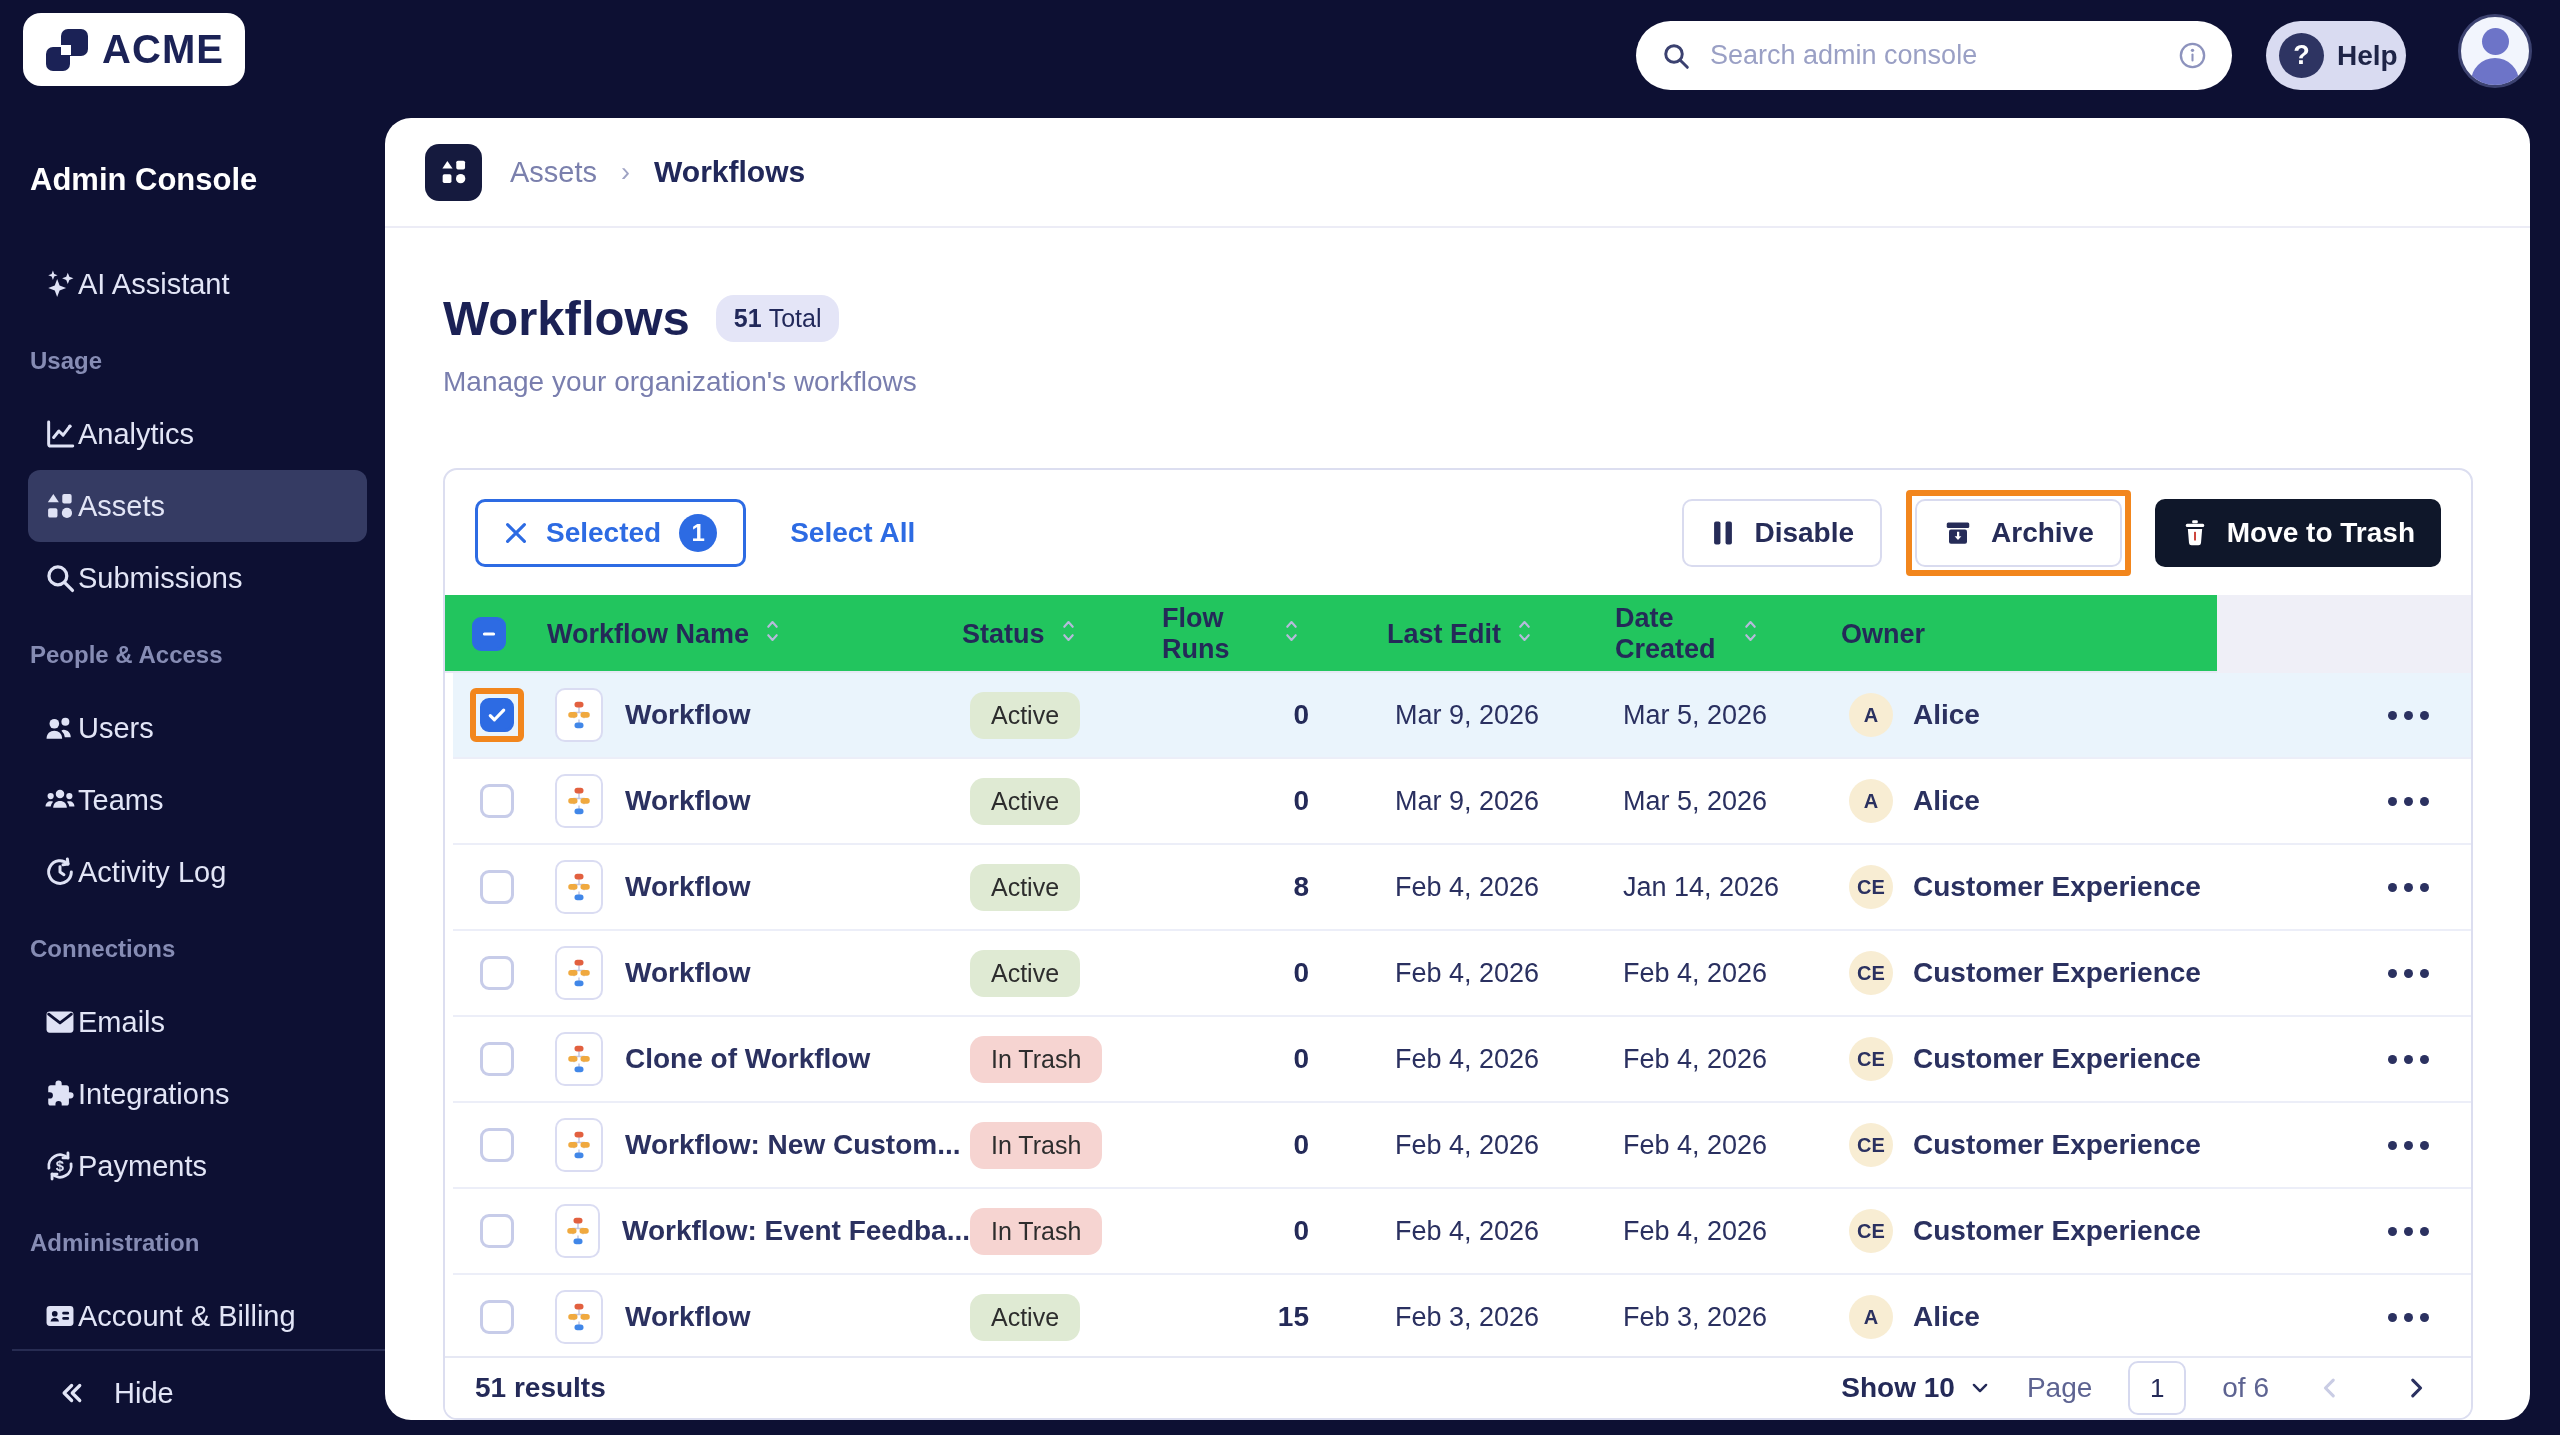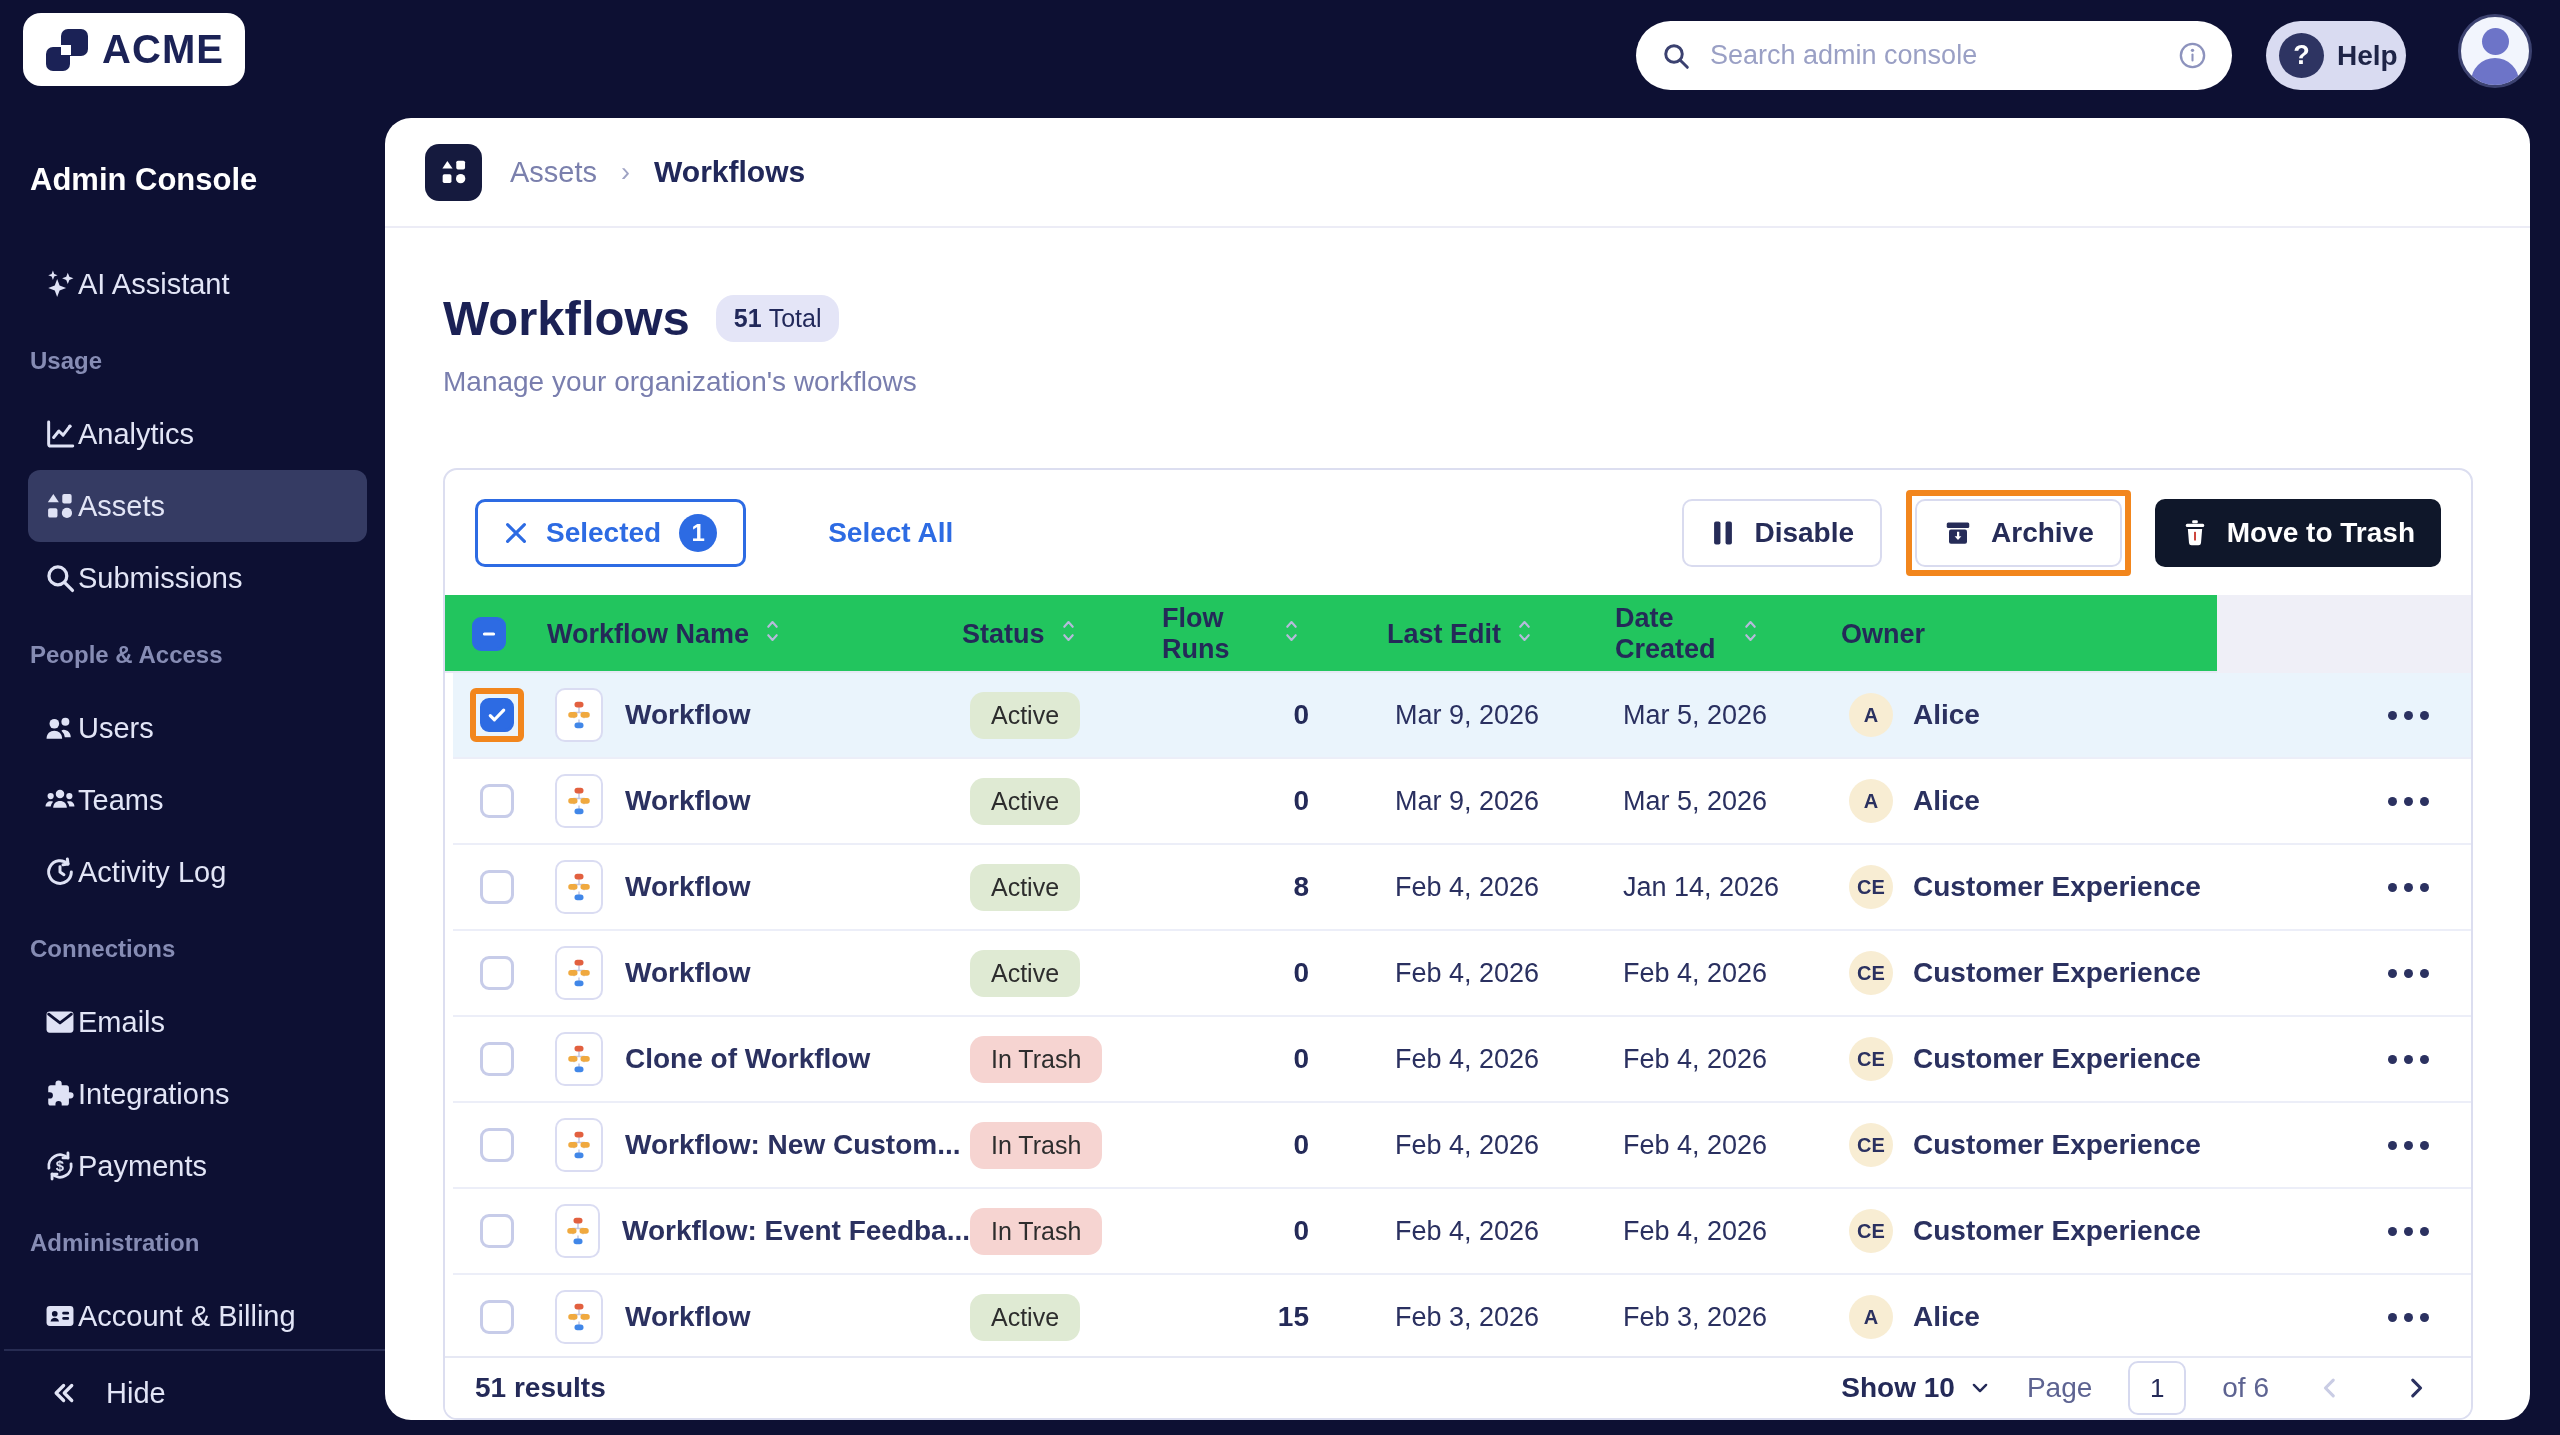--- a/index.html
+++ b/index.html
@@ -36,21 +36,21 @@
   
   .sidebar { position:absolute; top:118px; left:0; width:385px; height:1317px; color:#e2e5f6; }
   .sidebar-inner { padding:36px 0 0 28px; }
   .sidebar-title { font-size:31px; font-weight:700; color:#ffffff; margin:8px 0 50px 2px; }
   .section-label { font-size:24px; font-weight:700; color:#868cb4; height:30px; line-height:30px; margin:26px 0 22px 2px; }
   .nav-item { display:flex; align-items:center; height:72px; padding-left:14px; margin-right:18px;
     border-radius:12px; font-size:29px; font-weight:500; color:#e2e5f6; cursor:pointer; }
   .nav-item.active { background:#353b63; }
   .nav-icon { width:36px; height:36px; display:flex; align-items:center; justify-content:center; color:#dfe2f5; flex:0 0 36px; }
   .nav-icon svg { width:34px; height:34px; }
-  .sidebar-bottom { position:absolute; left:4px; right:0; bottom:0; height:86px; border-top:2px solid #272c52;
+  .sidebar-bottom { position:absolute; left:12px; right:0; bottom:0; height:86px; border-top:2px solid #272c52;
     display:flex; align-items:center; gap:28px; padding-left:44px; font-size:29px; font-weight:500; cursor:pointer; }
   .sidebar-bottom svg { width:30px; height:30px; }
 
   
   .main { position:absolute; left:385px; top:118px; width:2145px; height:1302px; background:#ffffff; border-radius:26px; overflow:hidden; }
   .breadcrumb-bar { height:110px; border-bottom:2px solid #ececf6; display:flex; align-items:center; padding-left:40px; }
   .crumb-tile { width:57px; height:57px; background:#151a3e; border-radius:14px; display:flex; align-items:center; justify-content:center; }
   .crumb-tile svg { width:34px; height:34px; color:#ffffff; }
   .crumb-link { font-size:29px; color:#7b80ad; margin-left:28px; cursor:pointer; }
   .crumb-sep { font-size:27px; color:#9fa3c4; margin:0 24px; }
@@ -59,21 +59,21 @@
   .title-block { margin:62px 0 0 58px; }
   .title-row { display:flex; align-items:center; gap:26px; }
   .page-title { font-size:49px; font-weight:800; color:#1b2155; margin:0; }
   .total-badge { background:#e4e5f7; border-radius:18px; padding:9px 18px; font-size:25px; color:#21285a; }
   .total-badge b { font-weight:700; margin-right:7px; }
   .subtitle { margin-top:20px; font-size:28px; color:#797eae; }
 
   
   .card { position:absolute; left:58px; top:350px; width:2030px; height:952px; border:2px solid #dcdef0;
     border-radius:14px; display:flex; flex-direction:column; overflow:hidden; background:#ffffff; }
-  .card-toolbar { height:125px; flex:0 0 125px; display:flex; align-items:center; padding:0 30px;gap:38px; }
+  .card-toolbar { height:125px; flex:0 0 125px; display:flex; align-items:center; padding:0 30px; }
   .btn { display:flex; align-items:center; gap:18px; height:68px; border-radius:10px; padding:0 26px;
     font-size:28px; font-weight:600; cursor:pointer; background:#ffffff; border:2px solid #d9dbef; color:#262c58; }
   .btn svg { flex:0 0 auto; }
   .btn-selected { border:3px solid #2d6be3; color:#2d6be3; }
   .count-badge { width:38px; height:38px; border-radius:50%; background:#2d6be3; color:#ffffff; font-size:24px;
     font-weight:700; display:flex; align-items:center; justify-content:center; }
   .link-select-all { margin-left:44px; font-size:28px; font-weight:600; color:#2d6be3; cursor:pointer; }
   .toolbar-right { margin-left:auto; display:flex; align-items:center; gap:24px; }
   .annotation { border:6px solid #f2861d; padding:3px; border-radius:4px; display:inline-flex; }
   .btn-danger { background:#0f172a; border:none; color:#ffffff;justify-content:space-between; }

